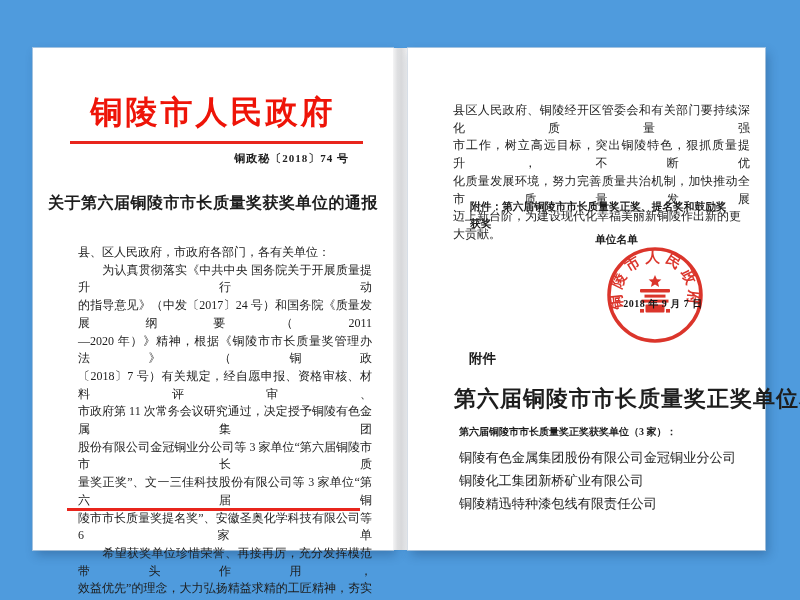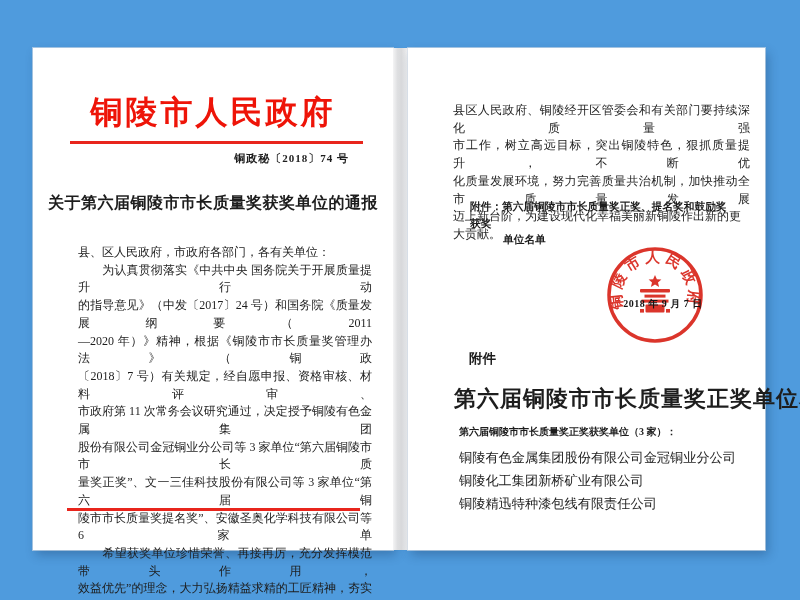--- a/index.html
+++ b/index.html
@@ -37,21 +37,21 @@
   .doc-title{
     position:absolute;left:0;top:145px;width:100%;text-align:center;
     font-size:16px;font-weight:700;letter-spacing:0.5px;white-space:nowrap;
   }
   
   .body-block{position:absolute;font-size:12px;line-height:17.7px;}
   .body-left{left:45px;top:196px;width:294px;}
   .body-right{left:45px;top:54px;width:297px;}
   .line{text-align:left;}
   .line.fill{text-align:justify;text-align-last:justify;}
-  .line.hang{padding-left:33px;}
+  .line.hang{padding-left:33px;text-align:center;}
   
   .att-note{
     position:absolute;left:62px;top:150px;width:260px;
     font-size:10.7px;line-height:16.5px;font-weight:700;
   }
   .seal{position:absolute;left:197px;top:197px;width:100px;height:100px;opacity:.93;}
   .seal-date{
     position:absolute;left:190px;top:249px;width:130px;text-align:center;
     font-size:10px;font-weight:700;color:#141414;letter-spacing:0.5px;white-space:nowrap;
   }

